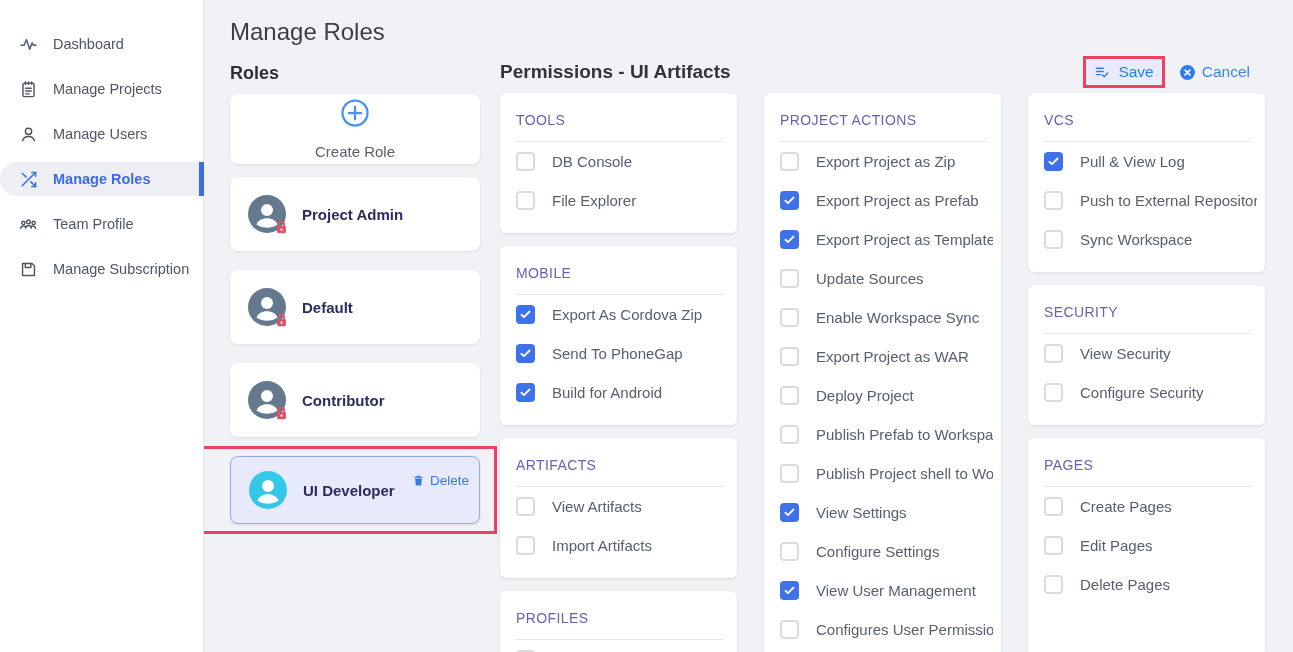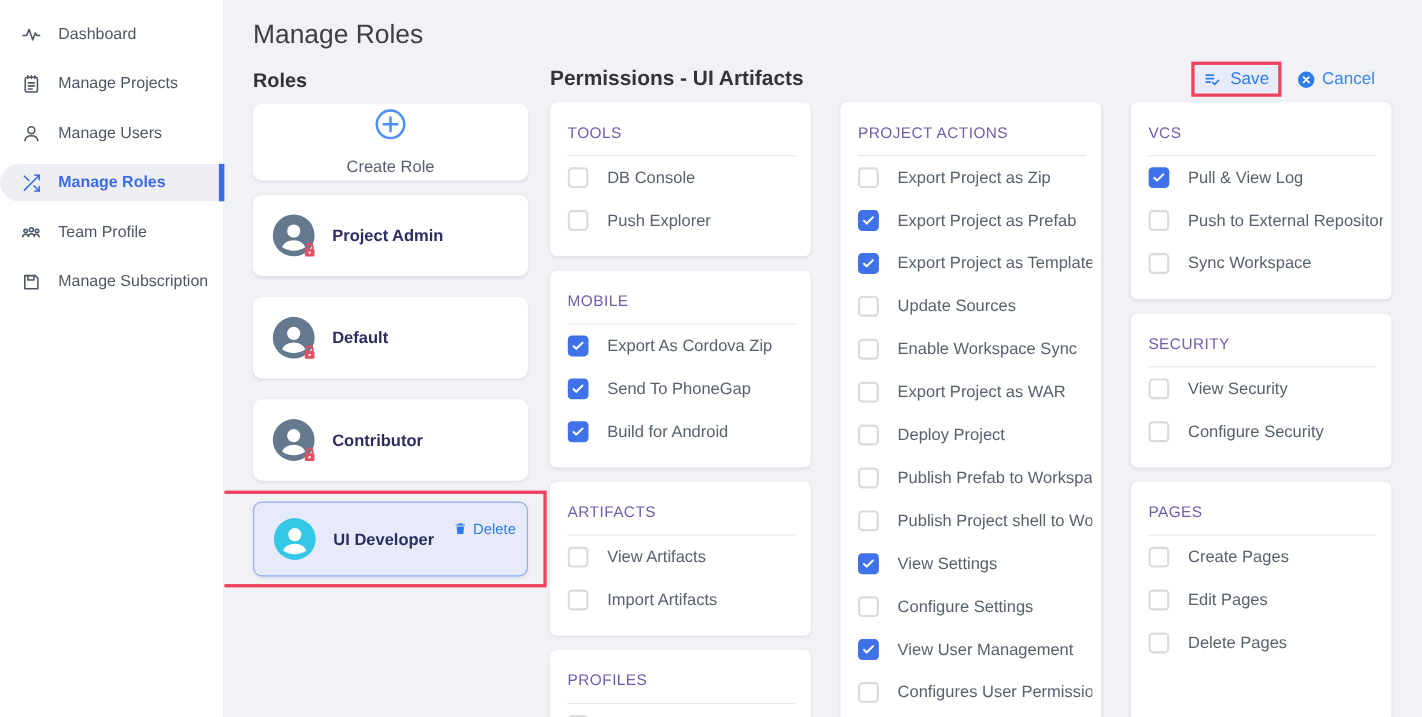--- a/index.html
+++ b/index.html
@@ -8,21 +8,21 @@
     width:1293px; height:652px; overflow:hidden;
     font-family:"Liberation Sans", sans-serif;
     background:#fff;
     -webkit-font-smoothing:antialiased;
   }
   .app { display:flex; width:1293px; height:652px; }
 
   
   .sidebar {
     width:204px; flex-shrink:0; background:#fff;
-    border-right:1px solid #e8e9ef; padding-top:3px;
+    border-right:1px solid #e8e9ef; padding-top:16px;
   }
   .side-item {
     position:relative; display:flex; align-items:center; gap:15px;
     height:34px; margin:11px 0; padding-left:19px;
     font-size:14.5px; color:#4e5663; cursor:pointer;
     border-radius:17px 0 0 17px; white-space:nowrap;
   }
   .side-item .icon { width:19px; height:19px; display:inline-flex; flex-shrink:0; }
   .side-item .icon svg { width:100%; height:100%; }
   .side-item.active { background:#edeff4; color:var(--accent); font-weight:bold; }
@@ -314,21 +314,21 @@
         <div class="perm-cols">
             <div class="perm-col">
               <div class="section-card">
                 <div class="section-title">TOOLS</div>
                 <div class="perm-row">
                   <span class="checkbox unchecked"></span>
                   <span>DB Console</span>
                 </div>
                 <div class="perm-row">
                   <span class="checkbox unchecked"></span>
-                  <span>Push Explorer</span>
+                  <span>File Explorer</span>
                 </div>
               </div>
               <div class="section-card">
                 <div class="section-title">MOBILE</div>
                 <div class="perm-row">
                   <span class="checkbox checked">
                     <svg viewBox="0 0 24 24" fill="none" stroke="#fff" stroke-width="3.4" stroke-linecap="round" stroke-linejoin="round">
                       <path d="M4.5 12.5l4.5 4.3L19.5 6.5"></path>
                     </svg>
                   </span>

